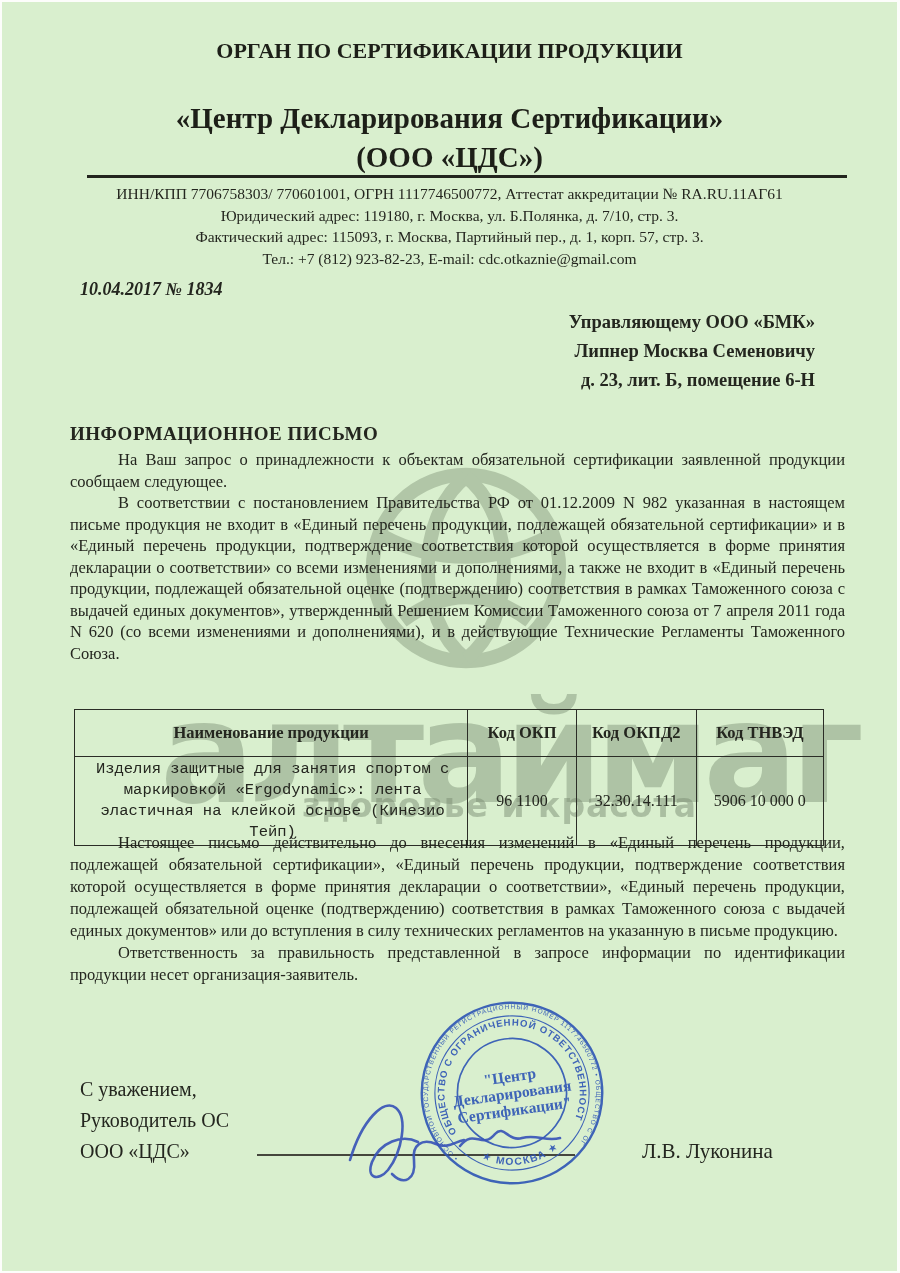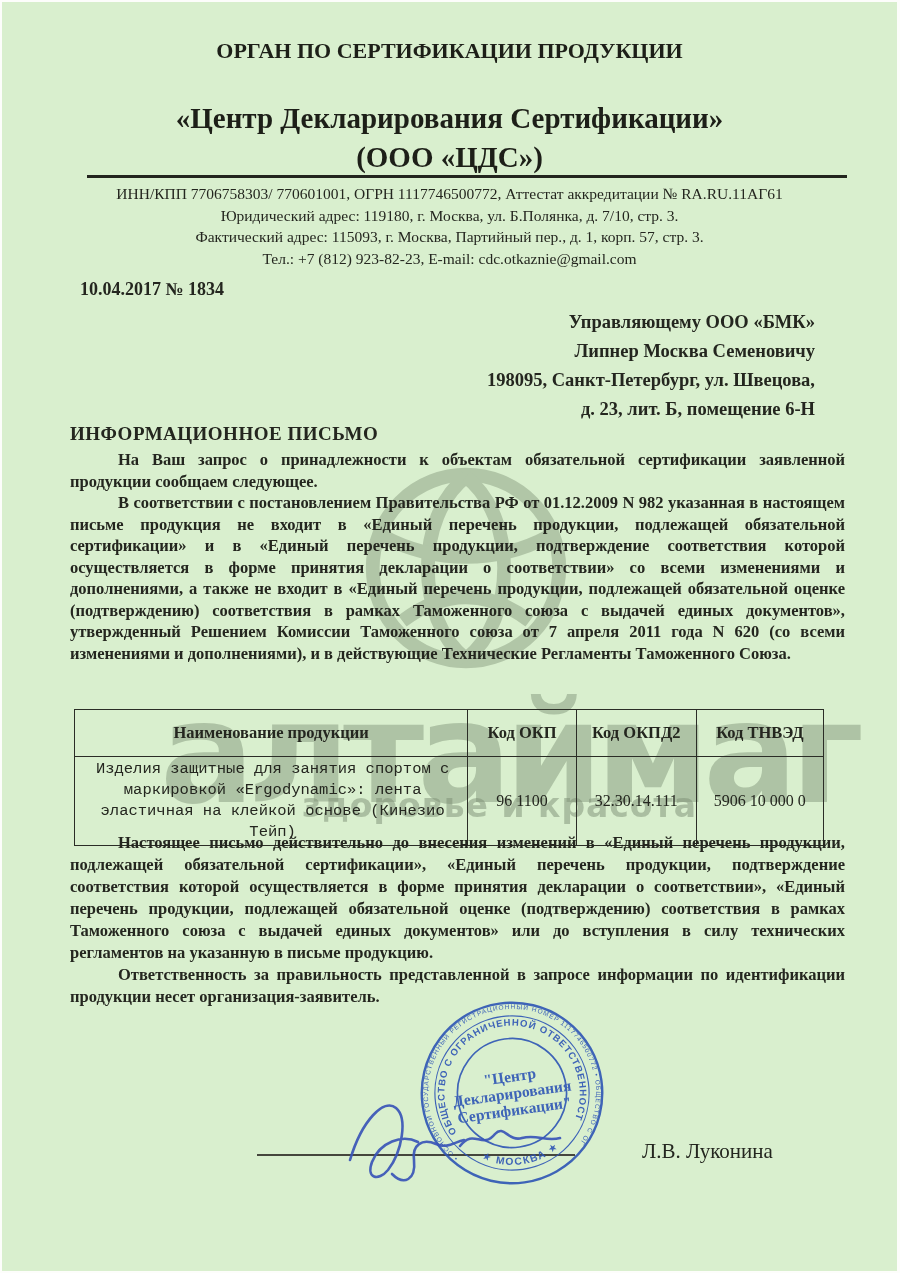--- a/index.html
+++ b/index.html
@@ -28,28 +28,28 @@
   
   .abs{position:absolute;z-index:1;}
   .hdr{left:0;width:100%;text-align:center;font-weight:bold;color:#1d1f18;}
   .hdr1{top:36px;font-size:22px;}
   .hdr2{top:70px;font-size:22px;}
   .hdr3{top:100px;font-size:29px;}
   .hdr4{top:139px;font-size:29px;}
   .rule{left:85px;top:173px;width:760px;height:3px;background:#23251e;}
   .reqs{left:0;top:181px;width:100%;text-align:center;font-size:15.5px;line-height:21.5px;}
   
-  .refline{left:78px;top:277px;font-size:18px;font-weight:bold;}
+  .refline{left:78px;top:277px;font-size:18px;font-weight:bold;font-style:italic;}
   .recipient{right:82px;top:306px;text-align:right;font-size:18.5px;font-weight:bold;line-height:29px;}
   
   .title{left:68px;top:421px;width:775px;font-size:19px;font-weight:bold;letter-spacing:.5px;}
   .bodytext{left:68px;width:775px;font-size:16.5px;line-height:21.5px;text-align:justify;}
   .body-top{top:447px;}
   .body-bottom{top:830px;line-height:22px;}
-  .bodytext p{margin:0;text-indent:48px;font-weight:bold;}
+  .bodytext p{margin:0;text-indent:48px;}
   
   table.codes{
     left:72px;top:707px;width:750px;border-collapse:collapse;table-layout:fixed;
     font-size:16px;
   }
   table.codes th,table.codes td{border:1.5px solid #2b2d26;padding:2px 6px;}
   table.codes th{font-size:16.5px;font-weight:bold;height:42px;text-align:center;}
   table.codes td{height:64px;text-align:center;vertical-align:middle;}
   table.codes td.name{text-align:center;font-size:15.5px;line-height:21px;padding-left:9px;font-family:Liberation Mono, monospace;}
   col.c-name{width:52.5%;}col.c-okp{width:14.5%;}col.c-okpd{width:16%;}col.c-tnved{width:17%;}
@@ -86,21 +86,20 @@
     <div>Юридический адрес: 119180, г. Москва, ул. Б.Полянка, д. 7/10, стр. 3.</div>
     <div>Фактический адрес: 115093, г. Москва, Партийный пер., д. 1, корп. 57, стр. 3.</div>
     <div>Тел.: +7 (812) 923-82-23, E-mail: cdc.otkaznie@gmail.com</div>
   </div>
 
   <div class="abs refline">10.04.2017 № 1834</div>
 
   <div class="abs recipient">
     <div>Управляющему ООО «БМК»</div>
     <div>Липнер Москва Семеновичу</div>
-    <div>198095, Санкт-Петербург, ул. Швецова,</div>
     <div>д. 23, лит. Б, помещение 6-Н</div>
   </div>
 
   <div class="abs title">ИНФОРМАЦИОННОЕ ПИСЬМО</div>
 
   <div class="abs bodytext body-top">
     <p>На Ваш запрос о принадлежности к объектам обязательной сертификации заявленной продукции сообщаем следующее.</p>
     <p>В соответствии с постановлением Правительства РФ от 01.12.2009 N 982 указанная в настоящем письме продукция не входит в «Единый перечень продукции, подлежащей обязательной сертификации» и в «Единый перечень продукции, подтверждение соответствия которой осуществляется в форме принятия декларации о соответствии» со всеми изменениями и дополнениями, а также не входит в «Единый перечень продукции, подлежащей обязательной оценке (подтверждению) соответствия в рамках Таможенного союза с выдачей единых документов», утвержденный Решением Комиссии Таможенного союза от 7 апреля 2011 года N 620 (со всеми изменениями и дополнениями), и в действующие Технические Регламенты Таможенного Союза.</p>
   </div>
 
@@ -125,20 +124,25 @@
       <td>5906 10 000 0</td>
     </tr>
   </tbody>
     </table>
 
   <div class="abs bodytext body-bottom">
     <p>Настоящее письмо действительно до внесения изменений в «Единый перечень продукции, подлежащей обязательной сертификации», «Единый перечень продукции, подтверждение соответствия которой осуществляется в форме принятия декларации о соответствии», «Единый перечень продукции, подлежащей обязательной оценке (подтверждению) соответствия в рамках Таможенного союза с выдачей единых документов» или до вступления в силу технических регламентов на указанную в письме продукцию.</p>
     <p>Ответственность за правильность представленной в запросе информации по идентификации продукции несет организация-заявитель.</p>
   </div>
 
+  <div class="abs closing">
+    <div>С уважением,</div>
+    <div>Руководитель ОС</div>
+    <div>ООО «ЦДС»</div>
+  </div>
 
   <div class="abs sig-line"></div>
 
   <svg class="abs stamp" viewBox="0 0 200 200">
     <defs>
       <path id="arcTop" d="M 37.4 136 A 72 72 0 1 1 162.6 136"></path>
       <path id="arcBottom" d="M 46 154 A 76 76 0 0 0 154 154"></path>
       <path id="arcOuter" d="M 36.7 163.3 A 89.5 89.5 0 1 1 163.3 163.3"></path>
     </defs>
     <g fill="none" stroke="#2e55b5">

